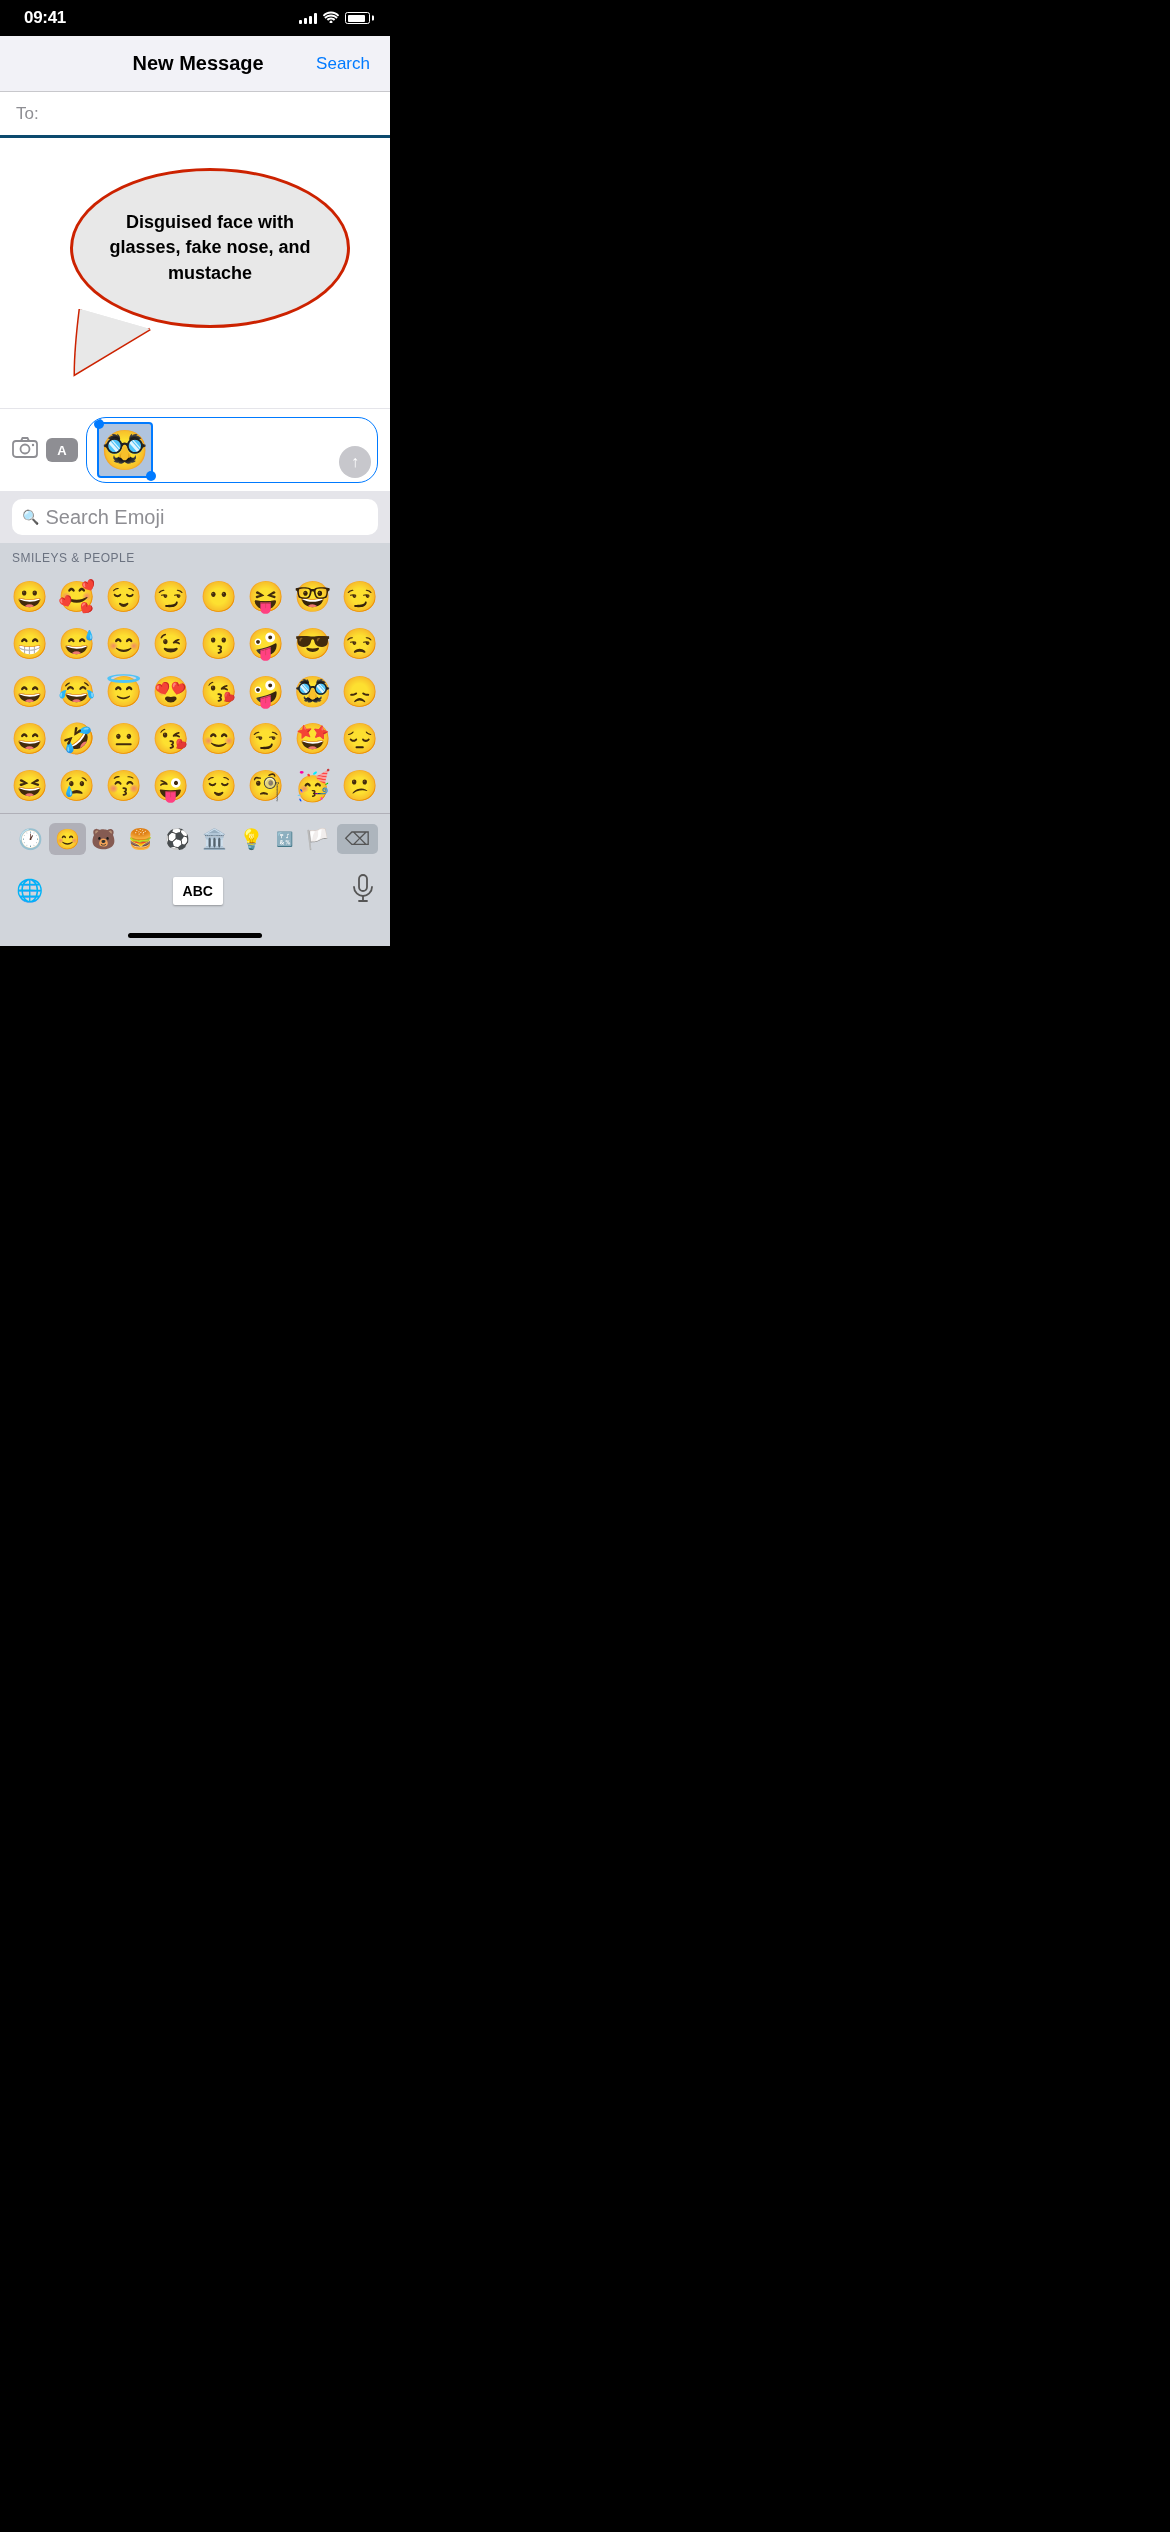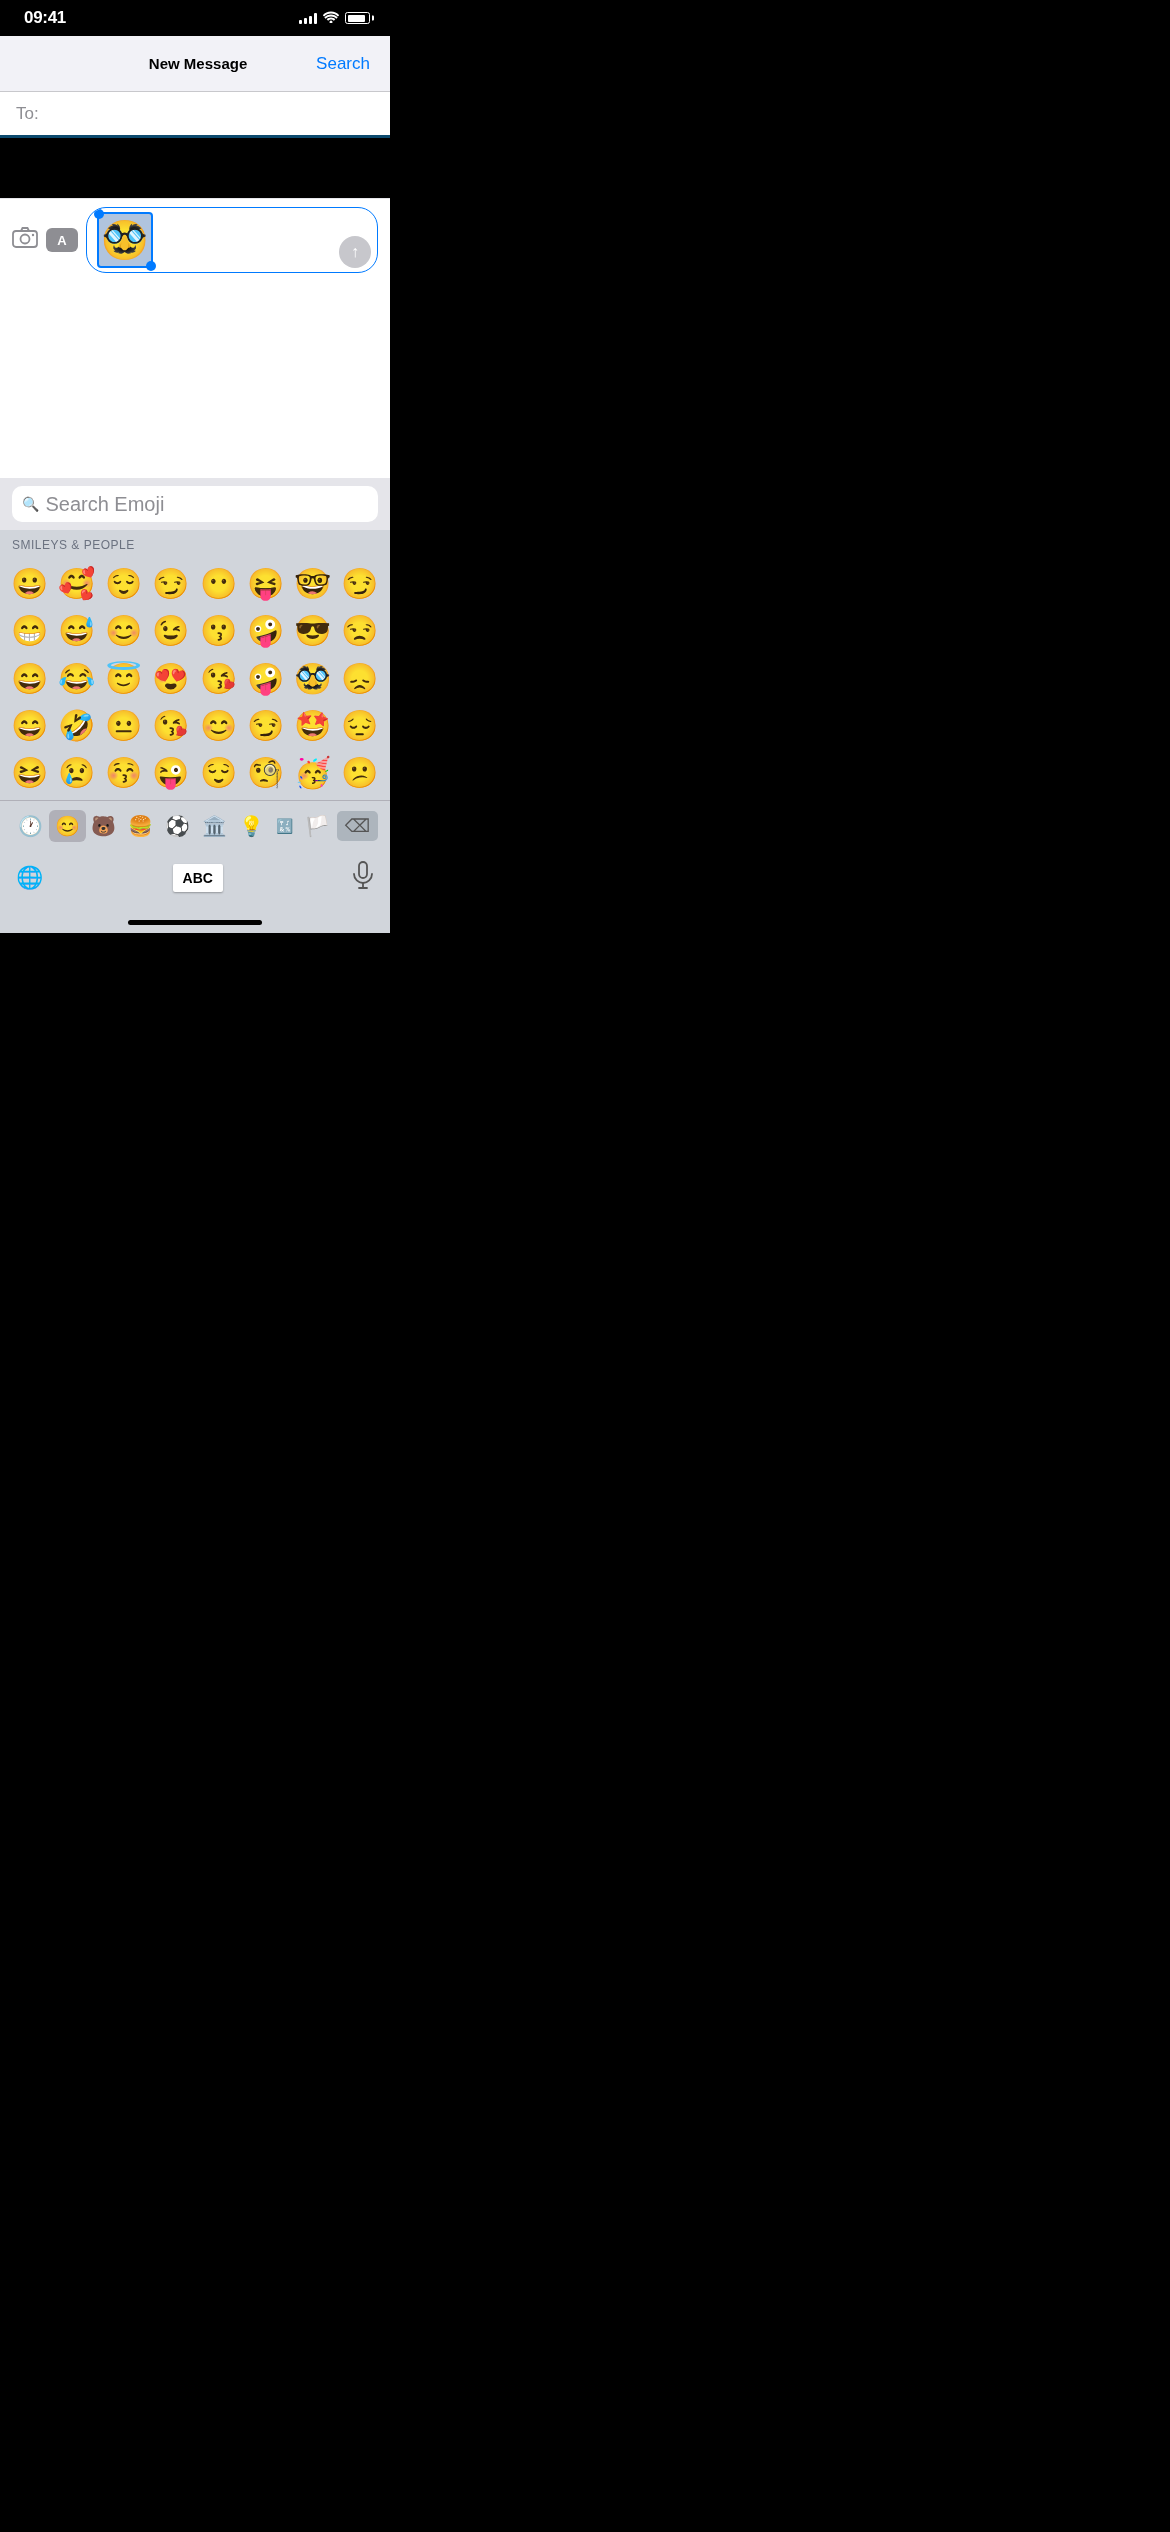--- a/index.html
+++ b/index.html
@@ -88,21 +88,21 @@
       background: #f2f2f7;
       height: 56px;
       display: flex;
       align-items: center;
       justify-content: space-between;
       padding: 0 20px;
       border-bottom: 1px solid #c8c8cc;
     }
 
     .nav-title {
-      font-size: 15px;
+      font-size: 20px;
       font-weight: 600;
       color: #000;
     }
 
     .nav-cancel {
       font-size: 17px;
       color: #007AFF;
       cursor: pointer;
       background: none;
       border: none;
@@ -417,20 +417,34 @@
   <div style="width:60px;"></div>
   <span class="nav-title">New Message</span>
   <button class="nav-cancel">Search</button>
 </div>
 
 <div class="to-field">
   <span class="to-label">To:</span>
 </div>
 
 <div class="message-area">
+  <div class="tooltip-container">
+    <div style="position:relative; display:inline-block;">
+      <div class="speech-bubble">
+        <span class="speech-bubble-text">Disguised face with glasses, fake nose, and mustache</span>
+      </div>
+
+      <div style="position:absolute; bottom:-55px; left:30px;">
+        <svg width="90" height="70" viewBox="0 0 90 70" fill="none">
+          <path d="M10 0 Q5 40 5 65 Q30 50 80 20" stroke="#cc2200" stroke-width="3" fill="#e8e8e8"></path>
+          <path d="M10 0 Q5 40 5 65 Q30 50 80 20" stroke="none" fill="#e8e8e8"></path>
+        </svg>
+      </div>
+    </div>
+  </div>
 
   <div class="input-row" style="margin-top: 60px;">
     <div class="input-icon">
       <svg width="26" height="22" viewBox="0 0 26 22" fill="none">
         <rect x="1" y="5" width="24" height="16" rx="3" stroke="#8e8e93" stroke-width="1.8"></rect>
         <circle cx="13" cy="13" r="4.5" stroke="#8e8e93" stroke-width="1.8"></circle>
         <path d="M9 5l1.5-3h5L17 5" stroke="#8e8e93" stroke-width="1.8"></path>
         <circle cx="21" cy="9" r="1.2" fill="#8e8e93"></circle>
       </svg>
     </div>

